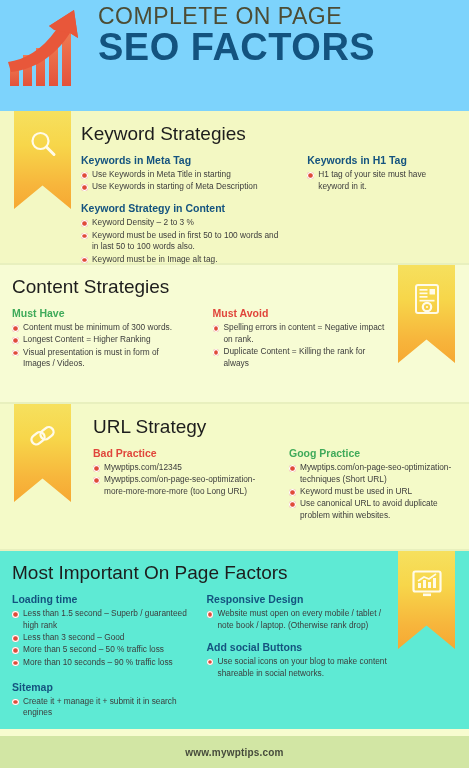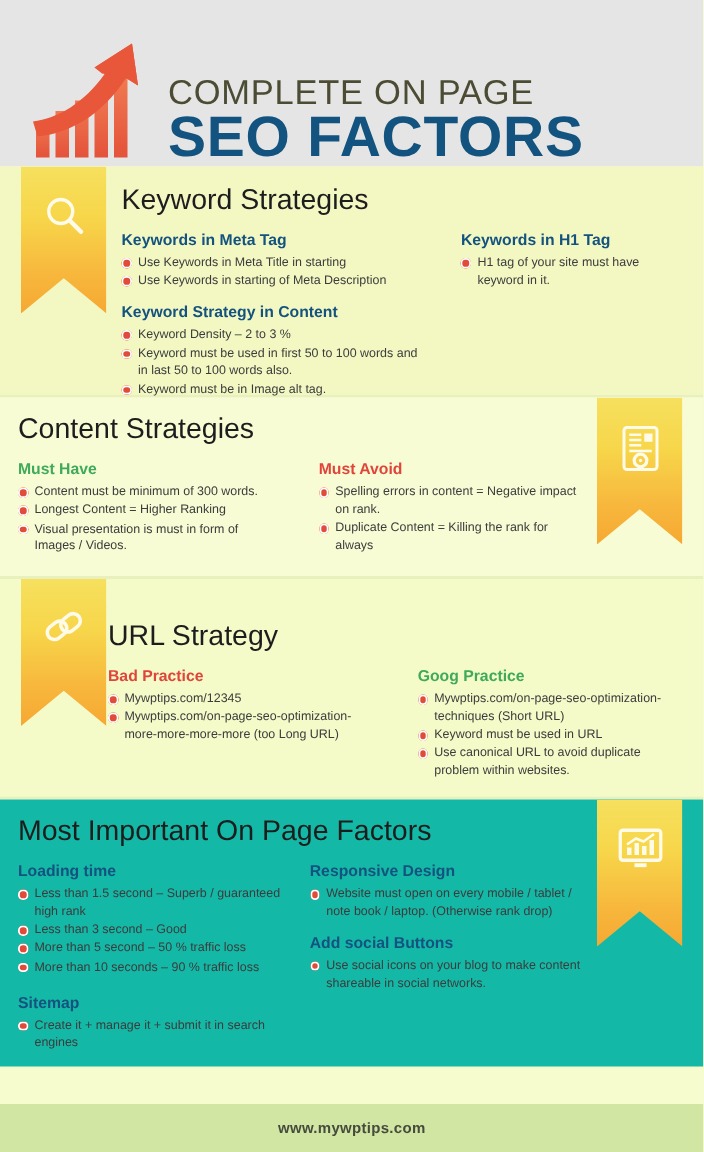--- a/index.html
+++ b/index.html
@@ -15,24 +15,23 @@
     width: 469px;
     height: 768px;
     background: #f7fccf;
     overflow: hidden;
   }
 
   
   .header {
     position: relative;
     height: 111px;
-    background: #e5e5e5;
+    background: #7dd3fc;
     display: flex;
-    align-items: flex-end;
-    padding-left: 14px;
+    align-items: flex-start;
   }
   .logo-mark {
     width: 92px;
     height: 92px;
     flex: 0 0 92px;
     position: relative;
   }
   .header-text { margin-left: 6px; padding-top: 4px; }
   .title-top {
     font-size: 23px;
@@ -50,23 +49,23 @@
     line-height: 1.0;
     white-space: nowrap;
   }
 
   
   .section {
     position: relative;
     width: 100%;
   }
   .sec-kw      { background: #f3f8c3; height: 152px; }
-  .sec-content { background: #f7fcd4; height: 119px; }
+  .sec-content { background: #f7fcd4; height: 137px; }
   .sec-url     { background: #f4fac8; height: 145px; }
-  .sec-factors { background: #14b8a6; height: 178px; }
+  .sec-factors { background: #5eead4; height: 178px; }
 
   .sec-divider { height: 2px; background: #e8f0be; width: 100%; }
 
   
   .ribbon {
     position: absolute;
     top: 0;
     width: 57px;
     height: 98px;
     background: linear-gradient(to bottom, #f6e05e 0%, #f7d64a 35%, #f7b63c 75%, #f6a832 100%);
@@ -121,21 +120,21 @@
     border-radius: 50%;
     background: #e04b3a;
     box-shadow: inset 0 0 0 1.2px #ffffff;
   }
   .block { margin-bottom: 9px; }
   .block:last-child { margin-bottom: 0; }
 
   
   .sec-kw .content      { position: absolute; left: 81px; right: 10px; top: 13px; }
   .sec-content .content { position: absolute; left: 12px; right: 82px; top: 12px; }
-  .sec-url .content     { position: absolute; left: 72px; right: 10px; top: 13px; margin-top: 16px; }
+  .sec-url .content     { position: absolute; left: 93px; right: 10px; top: 13px; }
   .sec-factors .content { position: absolute; left: 12px; right: 82px; top: 12px; }
 
   .sec-kw .sec-title,
   .sec-url .sec-title { margin-left: 0; margin-bottom: 11px; }
   .sec-content .sec-title,
   .sec-factors .sec-title { margin-bottom: 11px; }
 
   .sec-factors .cols { gap: 14px; }
 
   

